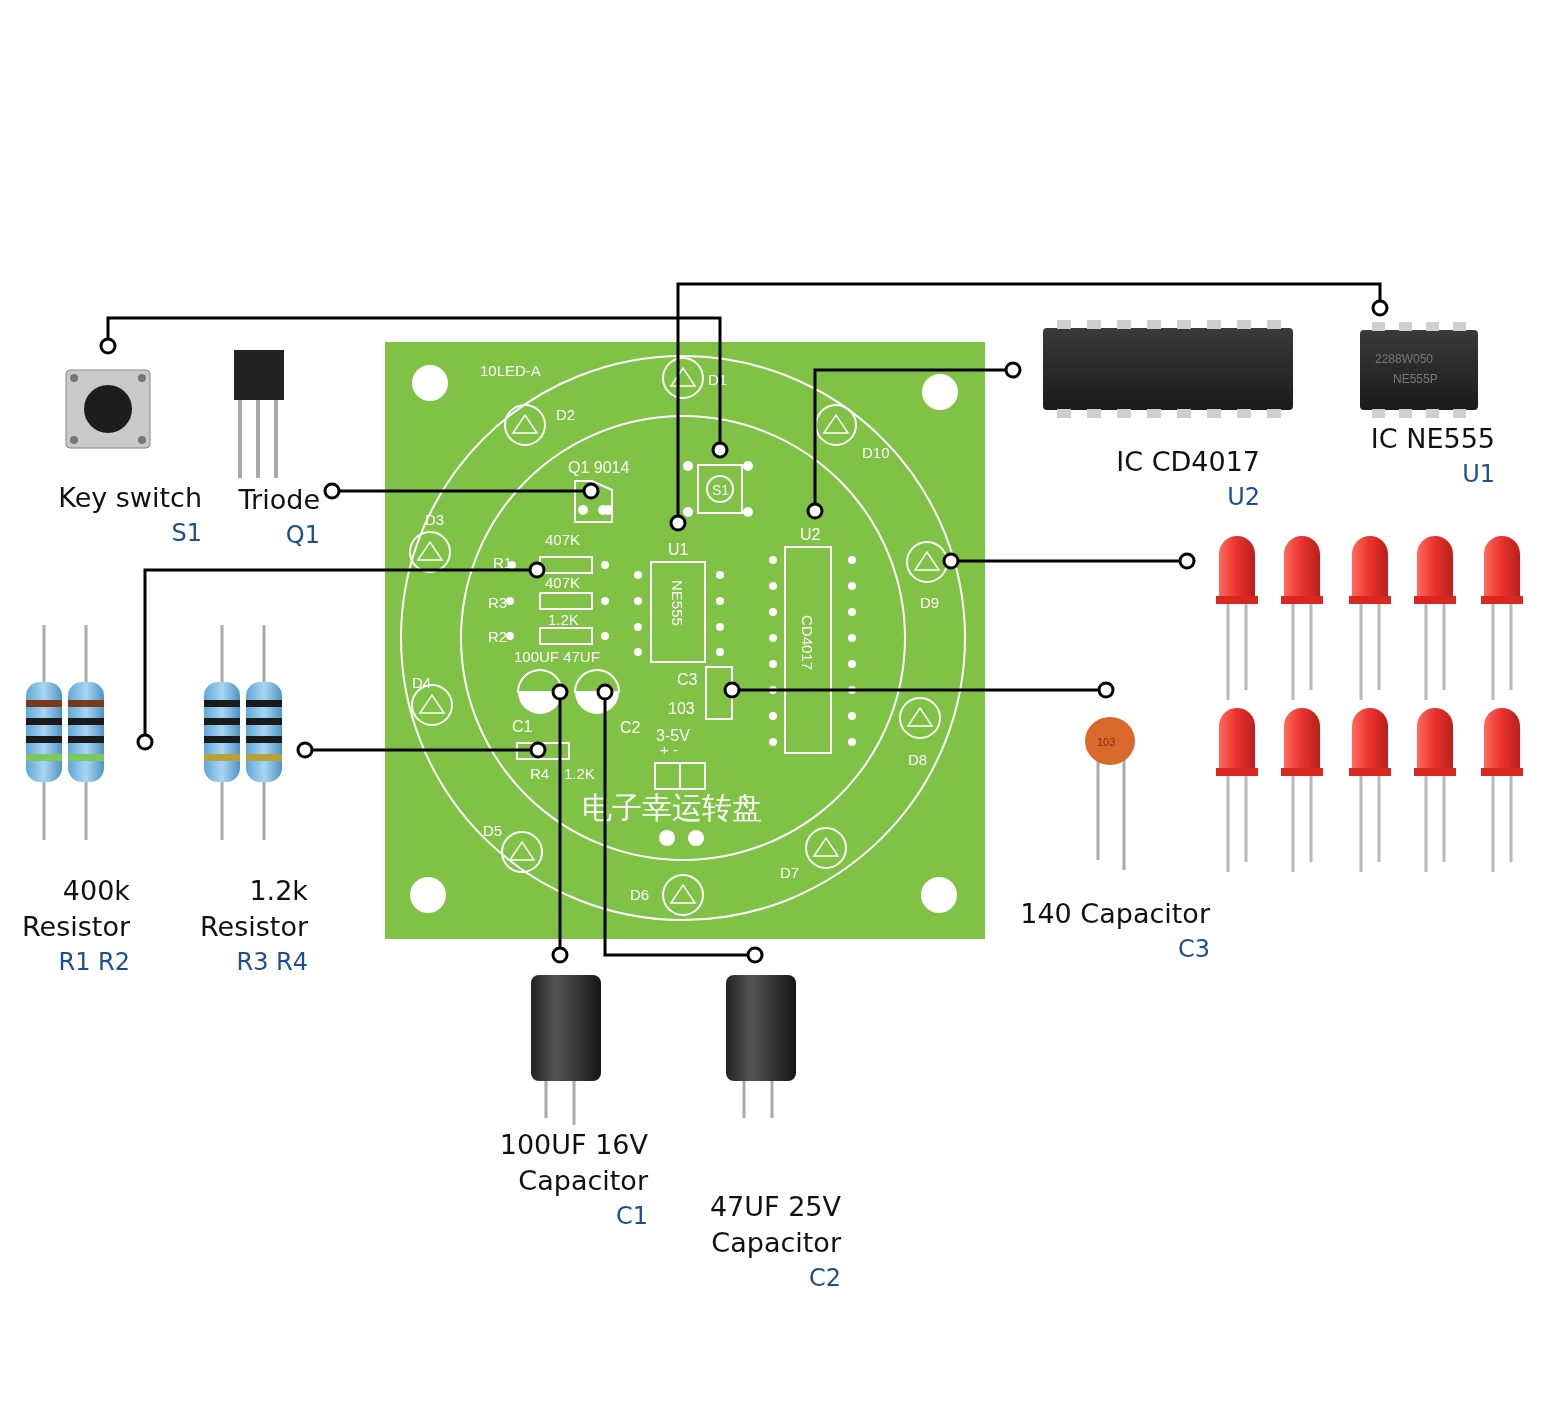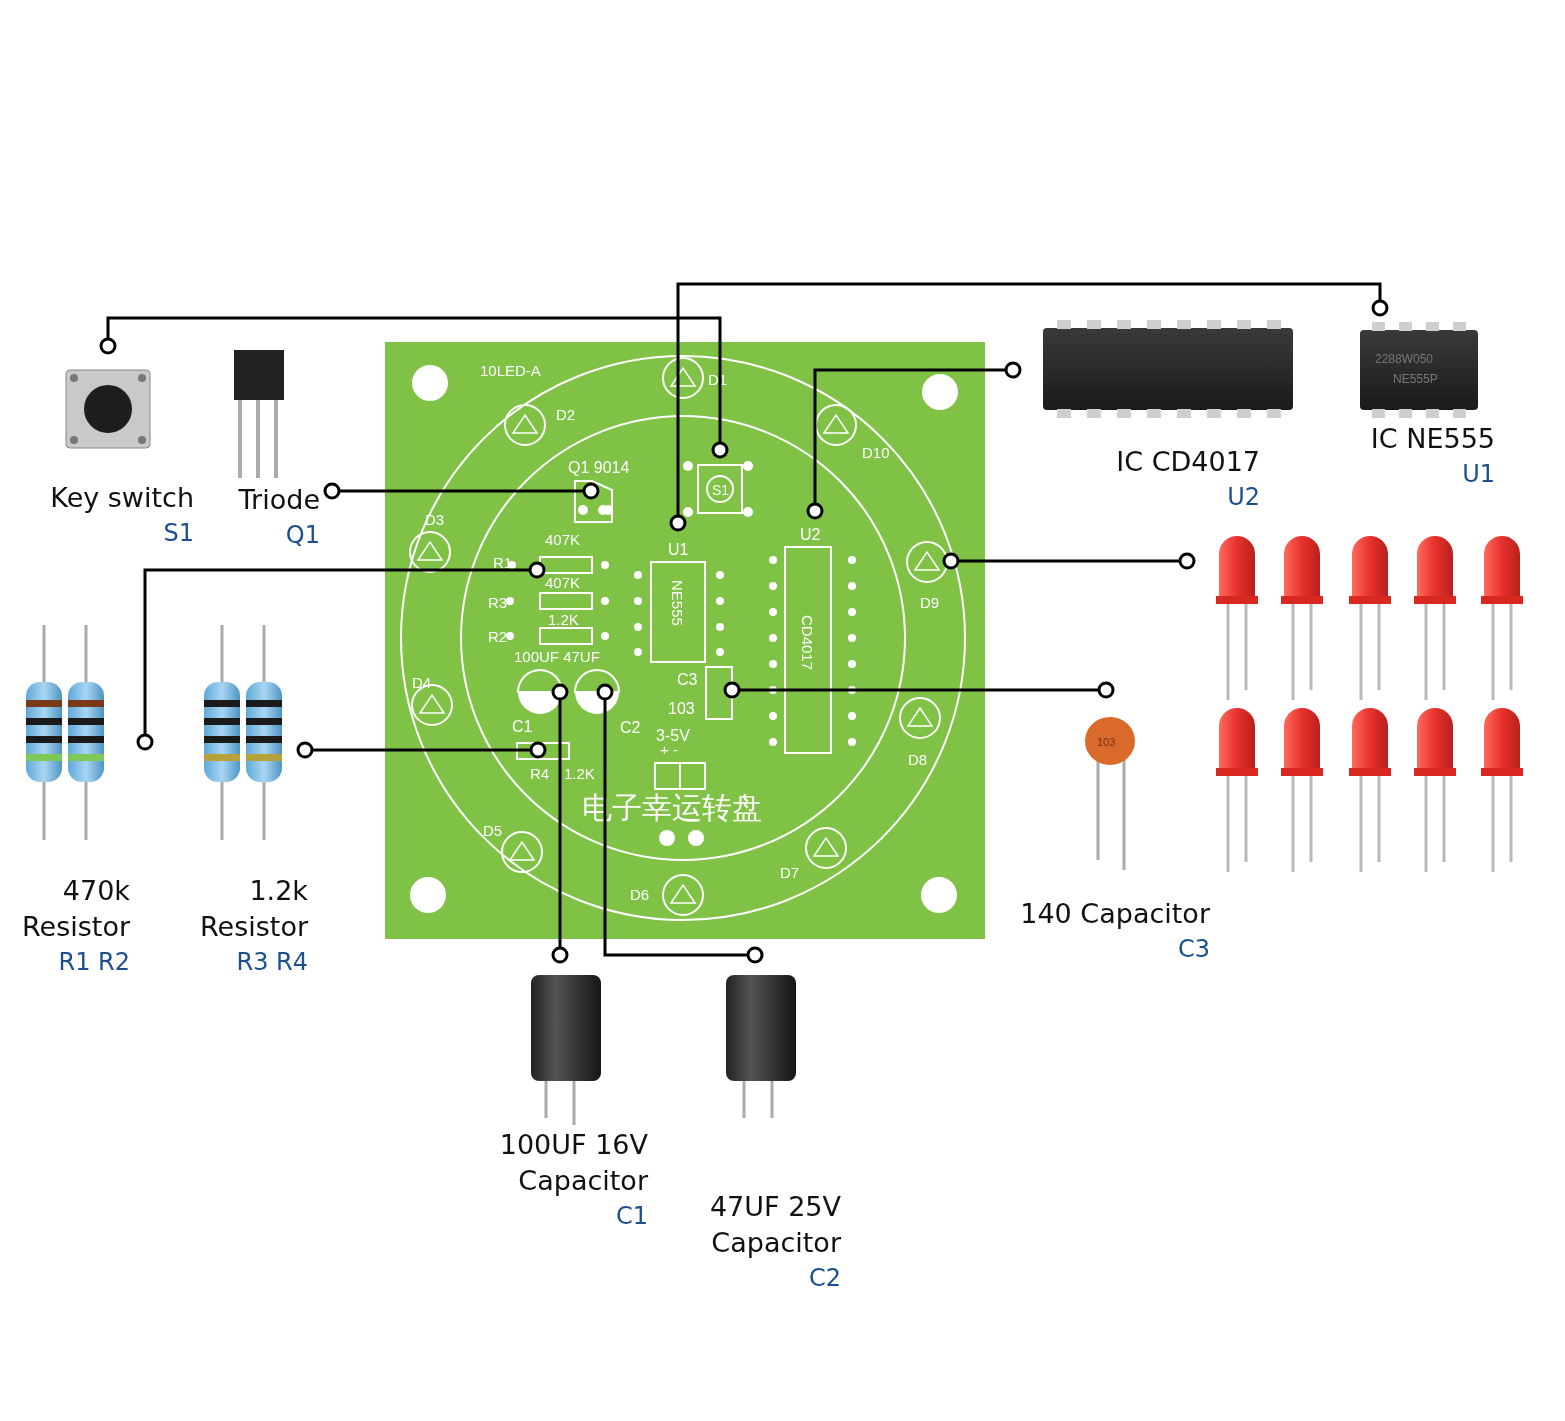--- a/index.html
+++ b/index.html
@@ -378,30 +378,30 @@
   <g>
     <rect x="531" y="975" width="70" height="106" rx="8" fill="url(#capg)"></rect>
     <path d="M546 1081 V1118 M574 1081 V1125" stroke="#aaa" stroke-width="3"></path>
   </g>
   <g>
     <rect x="726" y="975" width="70" height="106" rx="8" fill="url(#capg)"></rect>
     <path d="M744 1081 V1118 M772 1081 V1118" stroke="#aaa" stroke-width="3"></path>
   </g>
 </svg>
 
-<div class="lbl" style="left:24px;top:480px;width:170px">
+<div class="lbl" style="left:32px;top:480px;width:170px">
   <div>Key switch</div>
   <div class="ref">S1</div>
 </div>
 <div class="lbl" style="left:200px;top:482px;width:120px">
   <div>Triode</div>
   <div class="ref">Q1</div>
 </div>
 <div class="lbl" style="left:0px;top:873px;width:130px">
-  <div>470k</div>
+  <div>400k</div>
   <div>Resistor</div>
   <div class="ref">R1 R2</div>
 </div>
 <div class="lbl" style="left:178px;top:873px;width:130px">
   <div>1.2k</div>
   <div>Resistor</div>
   <div class="ref">R3 R4</div>
 </div>
 <div class="lbl" style="left:1080px;top:444px;width:180px">
   <div>IC CD4017</div>

